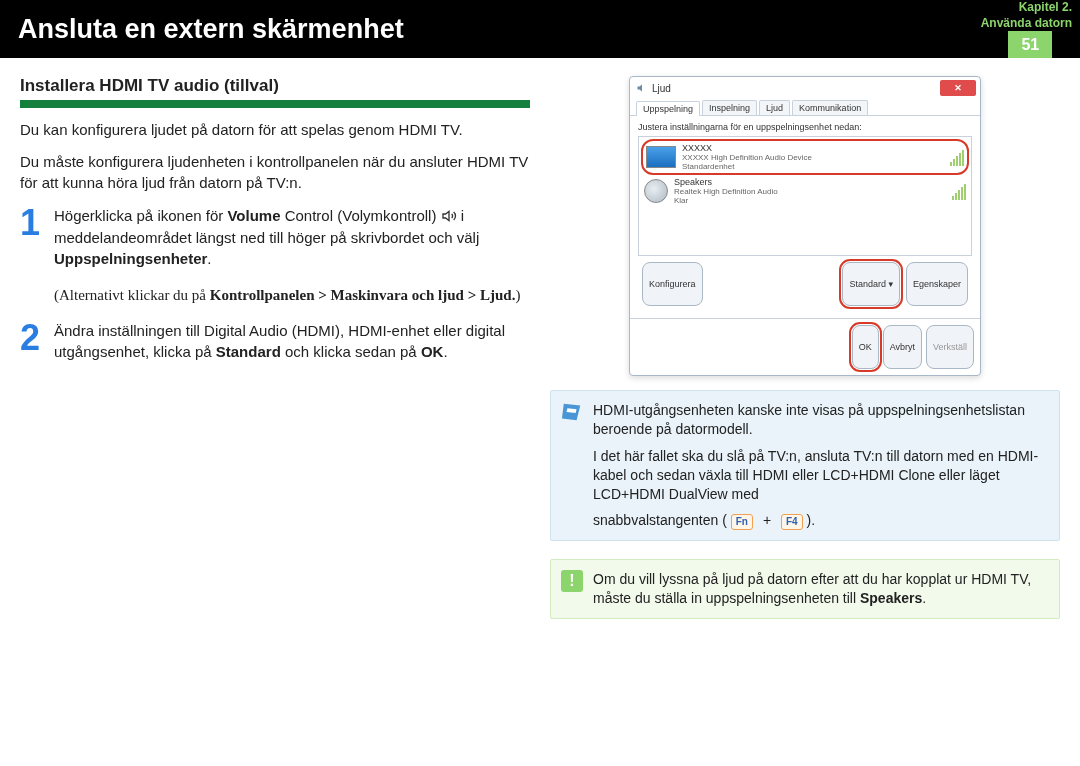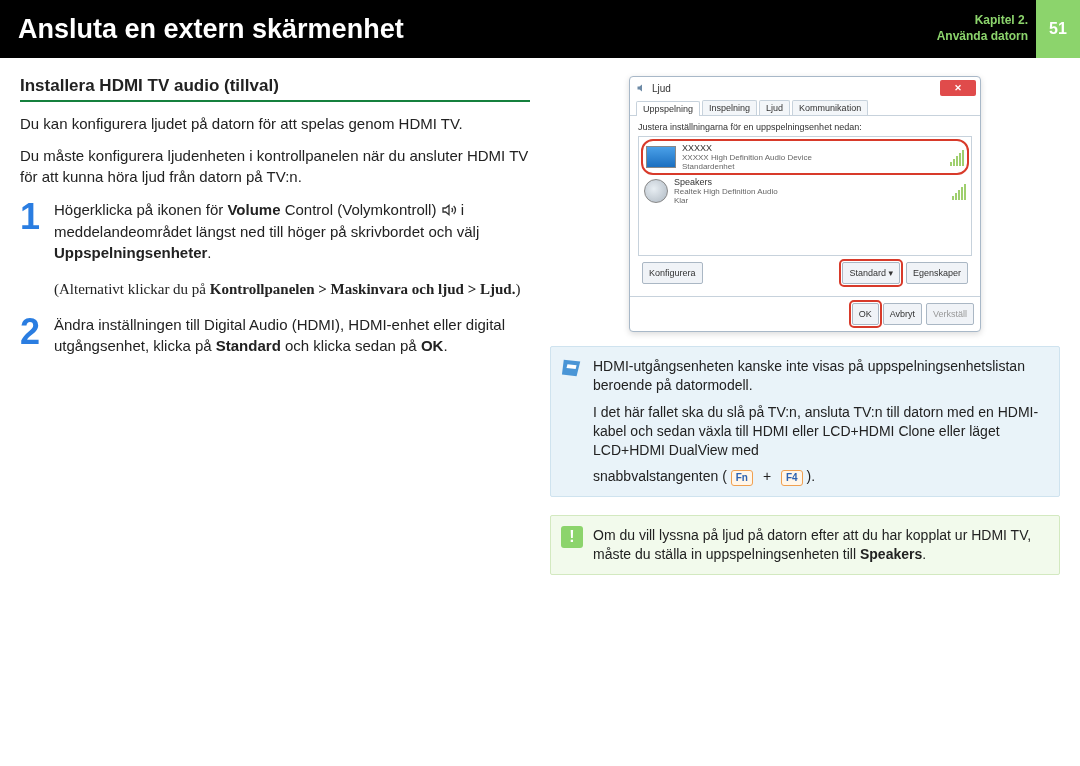--- a/index.html
+++ b/index.html
@@ -1,27 +1,27 @@
 <!DOCTYPE html>
 <html><head>
 <meta charset="utf-8">
 <style>
   * { box-sizing: border-box; margin: 0; padding: 0; }
   body { font-family: "Segoe UI", Arial, sans-serif; color: #222; width: 1080px; height: 766px; position: relative; background: #fff; }
 
   .header { background: #000; color: #fff; height: 58px; display: flex; align-items: center; padding: 0 0 0 18px; }
   .header-title { font-size: 27px; font-weight: 700; flex: 1; }
-  .header-right { display: flex; align-items: center; height: 100%; }
+  .header-right { display: flex; align-items: center; height: 100%; flex-direction: column; }
   .chapter { color: #8cd46c; font-size: 12px; font-weight: 700; text-align: right; line-height: 1.3; padding-right: 8px; }
   .pagebox { background: #8cd46c; color: #fff; font-weight: 700; width: 44px; height: 100%; display: flex; align-items: center; justify-content: center; font-size: 16px; }
 
   .content { display: flex; padding: 18px 20px 0 20px; gap: 20px; }
   .col { flex: 1; min-width: 0; }
 
-  .subhead { font-size: 17px; font-weight: 700; border-bottom: 2px solid #15803d; padding-bottom: 4px; margin-bottom: 12px; }
+  .subhead { font-size: 17px; font-weight: 700; border-bottom: 8px solid #15803d; padding-bottom: 4px; margin-bottom: 12px; }
 
   .para { font-size: 15px; line-height: 1.35; margin-bottom: 12px; }
 
   .note { background: #e9f3f9; border: 1px solid #cfe3ef; border-radius: 2px; padding: 10px 12px 10px 10px; display: flex; gap: 10px; margin-bottom: 18px; }
   .note-icon { flex: 0 0 22px; }
   .note-icon svg { width: 22px; height: 22px; }
   .note-text { font-size: 14px; line-height: 1.35; }
 
   .alert { background: #f2faec; border: 1px solid #d3e9c0; border-radius: 2px; padding: 10px 12px 10px 10px; display: flex; gap: 10px; margin-top: 14px; }
   .alert-icon { flex: 0 0 22px; height: 22px; background: #8cd46c; color: #fff; font-weight: 700; display: flex; align-items: center; justify-content: center; border-radius: 3px; font-size: 16px; }
@@ -49,21 +49,21 @@
   .dlist { border: 1px solid #c7d2dc; height: 120px; padding: 2px; }
   .ditem { display: flex; align-items: center; gap: 6px; padding: 2px 3px; }
   .ditem.hl { border: 2px solid #d83a2a; border-radius: 12px; }
   .dthumb { width: 30px; height: 22px; background: linear-gradient(#4aa0e8,#1b6fc0); border: 1px solid #888; position: relative; }
   .dthumb.speaker { background: radial-gradient(circle at 40% 40%, #e8eef3, #aeb8c2); border-radius: 50%; width: 24px; height: 24px; }
   .dtext .dt1 { font-size: 9px; }
   .dtext .dt2 { font-size: 8px; color: #666; }
   .bars { margin-left: auto; display: flex; gap: 1px; align-items: flex-end; height: 18px; }
   .bars span { width: 2px; background: #9fcf6e; }
   .dlg-lowbtns { display: flex; justify-content: space-between; padding: 6px 4px; }
-  .smbtn { border: 1px solid #aab7c4; background: #f0f3f7; padding: 5px 6px; font-size: 9px; border-radius: 2px; }
+  .smbtn { border: 1px solid #aab7c4; background: #f0f3f7; padding: 16px 6px; font-size: 9px; border-radius: 8px; }
   .smbtn.hl { outline: 2px solid #d83a2a; outline-offset: 1px; }
   .dlg-footer { border-top: 1px solid #c7d2dc; padding: 6px; display: flex; justify-content: flex-end; gap: 4px; }
   .dlg-footer .smbtn.disabled { color: #999; }
 
   .key { display: inline-block; border: 1px solid #f0a050; background: #fff6ea; border-radius: 3px; padding: 0 4px; font-size: 10px; color: #2d63b2; font-weight: 700; vertical-align: middle; }
   .plus { margin: 0 6px; }
 
   b { font-weight: 700; }
 </style>
 </head>

